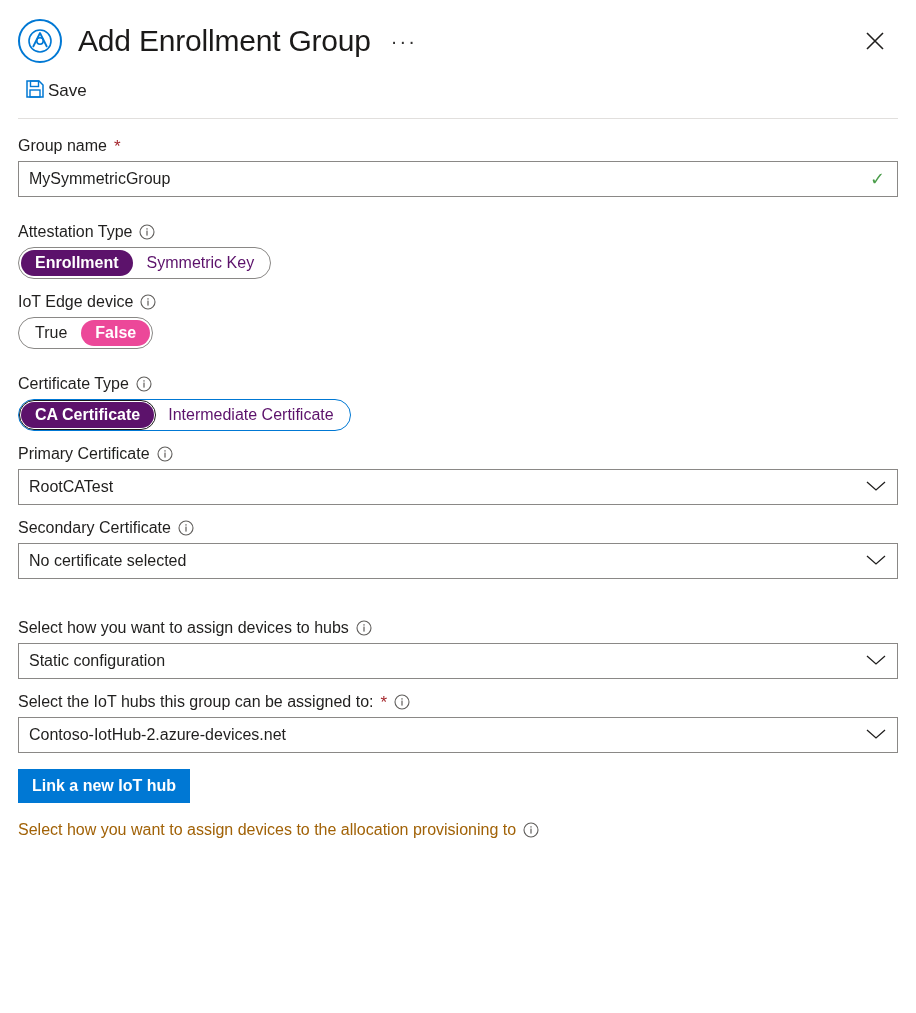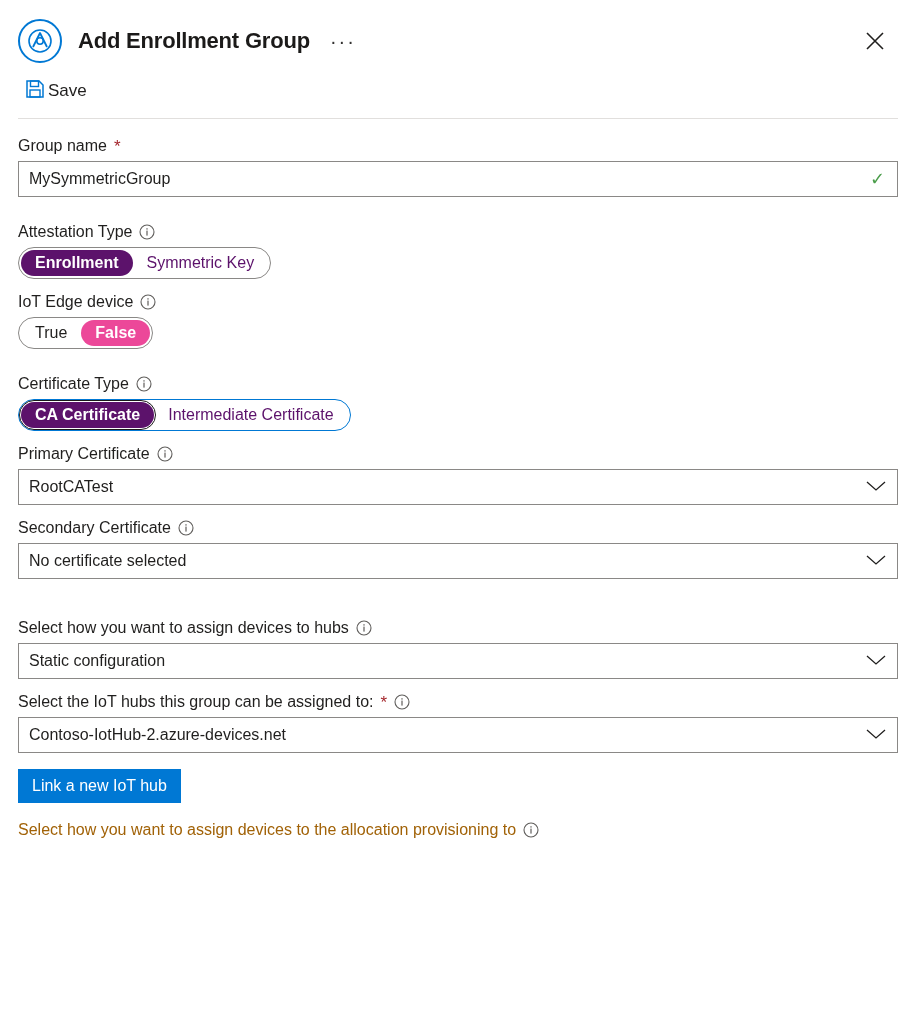--- a/index.html
+++ b/index.html
@@ -30,22 +30,22 @@
     border-radius: 50%;
     border: 2px solid #0078d4;
     display: flex;
     align-items: center;
     justify-content: center;
     flex: 0 0 auto;
     margin-right: 16px;
     background: #ffffff;
   }
   .page-title {
-    font-size: 22px;
-    font-weight: bold;
+    font-size: 30px;
+    font-weight: normal;
     color: #1b1a19;
     letter-spacing: -0.2px;
     white-space: nowrap;
   }
   .ellipsis-btn {
     margin-left: 16px;
     color: #323130;
     font-size: 20px;
     line-height: 10px;
     letter-spacing: 2px;
@@ -177,21 +177,21 @@
     outline-offset: 1px;
   }
 
   .label-row { margin-top: 14px; }
 
   .primary-btn {
     background: #0078d4;
     color: #ffffff;
     border: none;
     font-size: 16px;
-    font-weight: normal;
+    font-weight: bold;
     font-family: "Liberation Sans", sans-serif;
     height: 34px;
     padding: 0 14px;
     cursor: pointer;
   }
 
   .bottom-cut {
     font-size: 16px;
     color: #a16207;
     display: flex;

